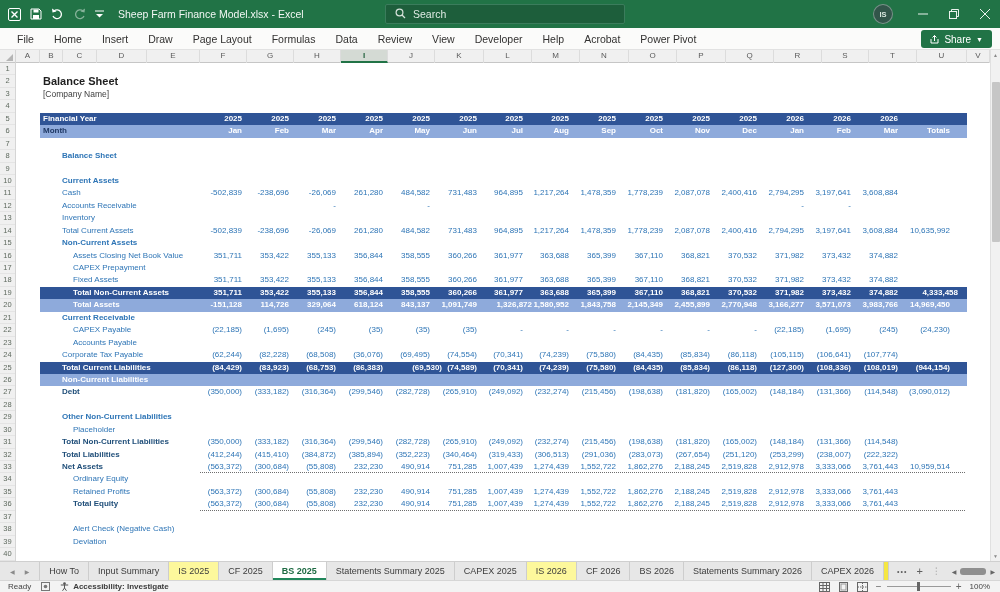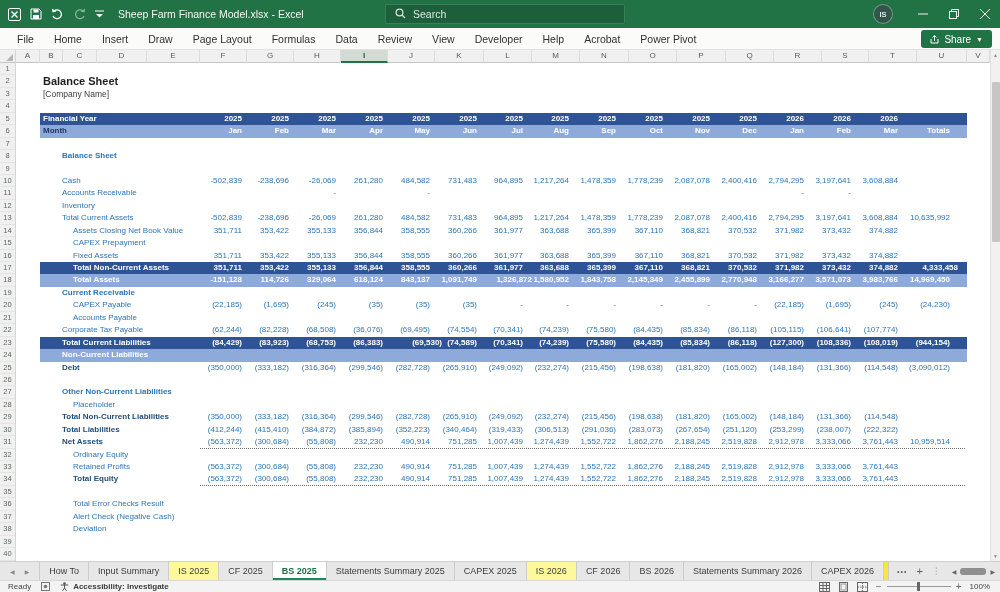--- a/index.html
+++ b/index.html
@@ -252,20 +252,23 @@
           <div class="v on-band" style="left: 805px; width: 46px;">Feb</div>
           <div class="v on-band" style="left: 852px; width: 46px;">Mar</div>
           <div class="v on-band" style="left: 890px; width: 60px;">Totals</div>
         </div>
         <div class="g-row"></div>
         <div class="g-row">
           <div class="lab s-section" style="left: 62px;">Balance Sheet</div>
         </div>
         <div class="g-row"></div>
         <div class="g-row">
+          <div class="lab s-section" style="left: 62px;">Current Assets</div>
+        </div>
+        <div class="g-row">
           <div class="lab s-data" style="left: 62px;">Cash</div>
           <div class="v" style="left: 196px; width: 46px;">-502,839</div>
           <div class="v" style="left: 243px; width: 46px;">-238,696</div>
           <div class="v" style="left: 290px; width: 46px;">-26,069</div>
           <div class="v" style="left: 337px; width: 46px;">261,280</div>
           <div class="v" style="left: 384px; width: 46px;">484,582</div>
           <div class="v" style="left: 431px; width: 46px;">731,483</div>
           <div class="v" style="left: 477px; width: 46px;">964,895</div>
           <div class="v" style="left: 523px; width: 46px;">1,217,264</div>
           <div class="v" style="left: 570px; width: 46px;">1,478,359</div>
@@ -297,20 +300,23 @@
           <div class="v" style="left: 477px; width: 46px;">964,895</div>
           <div class="v" style="left: 523px; width: 46px;">1,217,264</div>
           <div class="v" style="left: 570px; width: 46px;">1,478,359</div>
           <div class="v" style="left: 617px; width: 46px;">1,778,239</div>
           <div class="v" style="left: 664px; width: 46px;">2,087,078</div>
           <div class="v" style="left: 711px; width: 46px;">2,400,416</div>
           <div class="v" style="left: 758px; width: 46px;">2,794,295</div>
           <div class="v" style="left: 805px; width: 46px;">3,197,641</div>
           <div class="v" style="left: 852px; width: 46px;">3,608,884</div>
           <div class="v" style="left: 890px; width: 60px;">10,635,992</div>
+        </div>
+        <div class="g-row">
+          <div class="lab s-section" style="left: 62px;">Non-Current Assets</div>
         </div>
         <div class="g-row">
           <div class="lab s-data" style="left: 73px;">Assets Closing Net Book Value</div>
           <div class="v" style="left: 196px; width: 46px;">351,711</div>
           <div class="v" style="left: 243px; width: 46px;">353,422</div>
           <div class="v" style="left: 290px; width: 46px;">355,133</div>
           <div class="v" style="left: 337px; width: 46px;">356,844</div>
           <div class="v" style="left: 384px; width: 46px;">358,555</div>
           <div class="v" style="left: 431px; width: 46px;">360,266</div>
           <div class="v" style="left: 477px; width: 46px;">361,977</div>
@@ -567,23 +573,20 @@
           <div class="v" style="left: 523px; width: 46px;">1,274,439</div>
           <div class="v" style="left: 570px; width: 46px;">1,552,722</div>
           <div class="v" style="left: 617px; width: 46px;">1,862,276</div>
           <div class="v" style="left: 664px; width: 46px;">2,188,245</div>
           <div class="v" style="left: 711px; width: 46px;">2,519,828</div>
           <div class="v" style="left: 758px; width: 46px;">2,912,978</div>
           <div class="v" style="left: 805px; width: 46px;">3,333,066</div>
           <div class="v" style="left: 852px; width: 46px;">3,761,443</div>
         </div>
         <div class="g-row"></div>
-        <div class="g-row">
-          <div class="lab s-data" style="left: 73px;">Total Error Checks Result</div>
-        </div>
         <div class="g-row">
           <div class="lab s-data" style="left: 73px;">Alert Check (Negative Cash)</div>
         </div>
         <div class="g-row">
           <div class="lab s-data" style="left: 73px;">Deviation</div>
         </div>
       </div>
     <div class="gutter" id="gutter">
         <div class="rn">1</div>
         <div class="rn">2</div>

